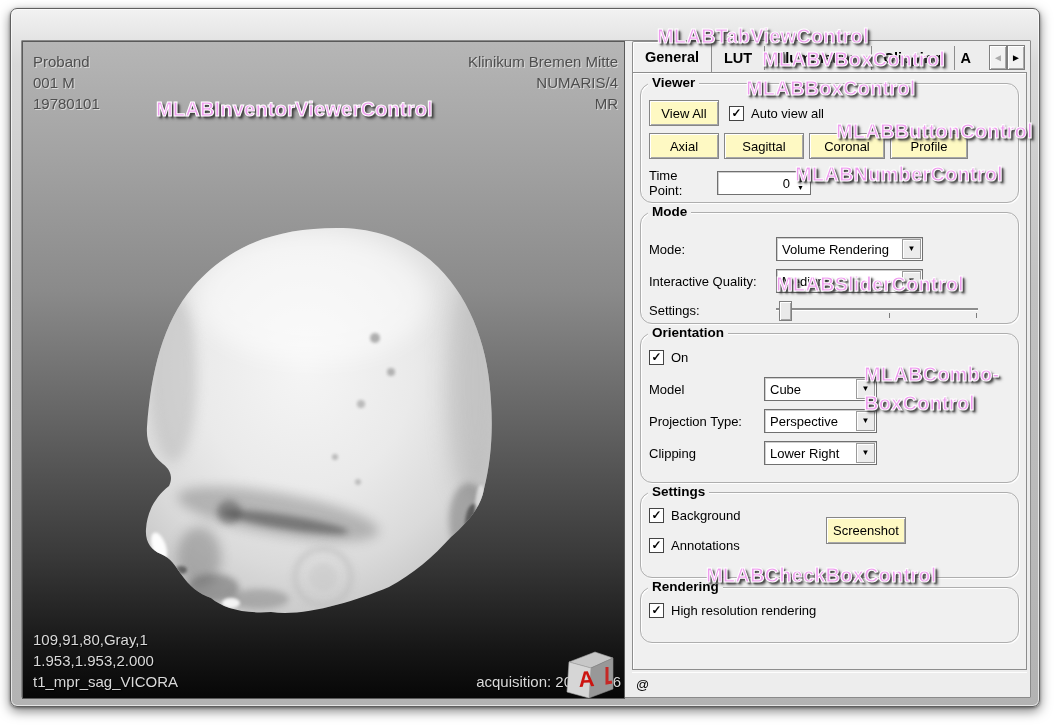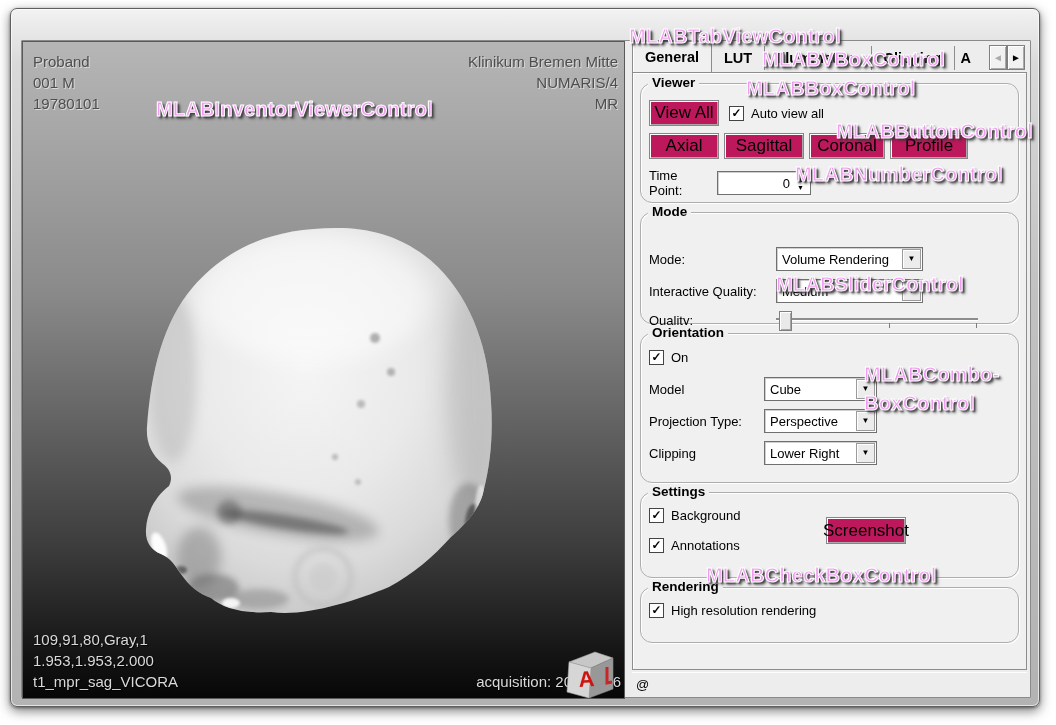--- a/index.html
+++ b/index.html
@@ -57,22 +57,22 @@
   .sbtn.disabled{color:#ababab;}
   .tabpane{flex:1;background:#f0f0f0;border:1px solid #8d8d8d;box-shadow:inset 1px 1px 0 #fff;
            position:relative;padding:4px 6px;min-height:0;}
   .statusbar{height:22px;flex:none;margin-top:3px;display:flex;align-items:center;padding-left:4px;
              background:#ededed;box-shadow:0 -1px 0 #fdfdfd; font-size:13px;}
   
   .group{position:relative;border:1px solid #aeaeae;border-radius:12px;margin:6px 1px 9px 1px;
          box-shadow:inset 1px 1px 0 rgba(255,255,255,.9),1px 1px 0 rgba(255,255,255,.9);padding:14px 8px 8px 8px;}
   .gtitle{position:absolute;top:-9px;left:7px;background:#f0f0f0;padding:0 4px;font-weight:bold;font-size:13.5px;}
   
-  .btn{background:#be185d;border:1px solid #868686;box-shadow:inset 1px 1px 0 #fff,inset -1px -1px 0 #a8a8a8;
-       display:inline-flex;align-items:center;justify-content:center;height:24px;font-size:17px;}
+  .btn{background:#fef9c3;border:1px solid #868686;box-shadow:inset 1px 1px 0 #fff,inset -1px -1px 0 #a8a8a8;
+       display:inline-flex;align-items:center;justify-content:center;height:24px;font-size:13px;}
   .cbrow{display:flex;align-items:center;gap:7px;}
   .cb{width:13px;height:13px;flex:none;background:#fff;border:1px solid #444;display:flex;align-items:center;justify-content:center;}
   .cb .mark{font-size:12px;font-weight:bold;line-height:12px;margin-top:-1px;}
   .combo{position:relative;height:22px;background:#fff;border:1px solid #707070;display:flex;align-items:center;
          padding-left:5px;font-size:13px;box-shadow:inset 1px 1px 0 #cfcfcf;}
   .combo .dd{position:absolute;right:1px;top:1px;bottom:1px;width:17px;background:#ececec;border:1px solid #9b9b9b;
          box-shadow:inset 1px 1px 0 #fff;display:flex;align-items:center;justify-content:center;font-size:8px;line-height:8px;}
   .spin{position:relative;width:72px;height:22px;background:#fff;border:1px solid #707070;box-shadow:inset 1px 1px 0 #cfcfcf;
         display:flex;align-items:center;justify-content:flex-end;padding-right:20px;font-size:13px;}
   .spin .arrows{position:absolute;right:2px;top:1px;bottom:1px;width:15px;display:flex;flex-direction:column;
@@ -240,32 +240,32 @@
                 <div class="arrows">
                   <span>▲</span>
                   <span>▼</span>
                 </div>
               </div>
             </div>
           </div>
 
           <div class="group" style="height:88px;">
             <div class="gtitle">Mode</div>
-            <div class="grid" style="grid-template-columns:127px 1fr;margin-top:20px;">
+            <div class="grid" style="grid-template-columns:127px 1fr;margin-top:10px;">
               <span class="lbl">Mode:</span>
               <div class="combo" style="width:140px;">
                 <span>Volume Rendering</span>
                 <span class="dd">▼</span>
               </div>
               <span class="lbl">Interactive Quality:</span>
               <div class="combo" style="width:140px;">
                 <span>Medium</span>
                 <span class="dd">▼</span>
               </div>
-              <span class="lbl">Quality:</span>
+              <span class="lbl">Settings:</span>
               <div class="slider">
                 <div class="groove"></div>
                 <div class="handle"></div>
                 <div class="tick" style="left:3px;"></div>
                 <div class="tick" style="left:113px;"></div>
                 <div class="tick" style="left:200px;"></div>
               </div>
             </div>
           </div>
 
@@ -325,21 +325,21 @@
 
         </div>
 
         <div class="statusbar">
           <span>@</span>
         </div>
       </div>
     </div>
   </div>
 
-  <div class="anno" style="left:629px;top:22px;text-align:center;">MLABTabViewControl</div>
+  <div class="anno" style="left:657px;top:22px;text-align:center;">MLABTabViewControl</div>
   <div class="anno" style="left:762px;top:45px;">MLABVBoxControl</div>
   <div class="anno" style="left:746px;top:74px;">MLABBoxControl</div>
   <div class="anno" style="left:836px;top:117px;">MLABButtonControl</div>
   <div class="anno" style="left:795px;top:160px;">MLABNumberControl</div>
   <div class="anno" style="left:776px;top:270px;">MLABSliderControl</div>
   <div class="anno" style="left:864px;top:360px;">
     <div>MLABCombo-</div>
     <div>BoxControl</div>
   </div>
   <div class="anno" style="left:706px;top:561px;">MLABCheckBoxControl</div>

